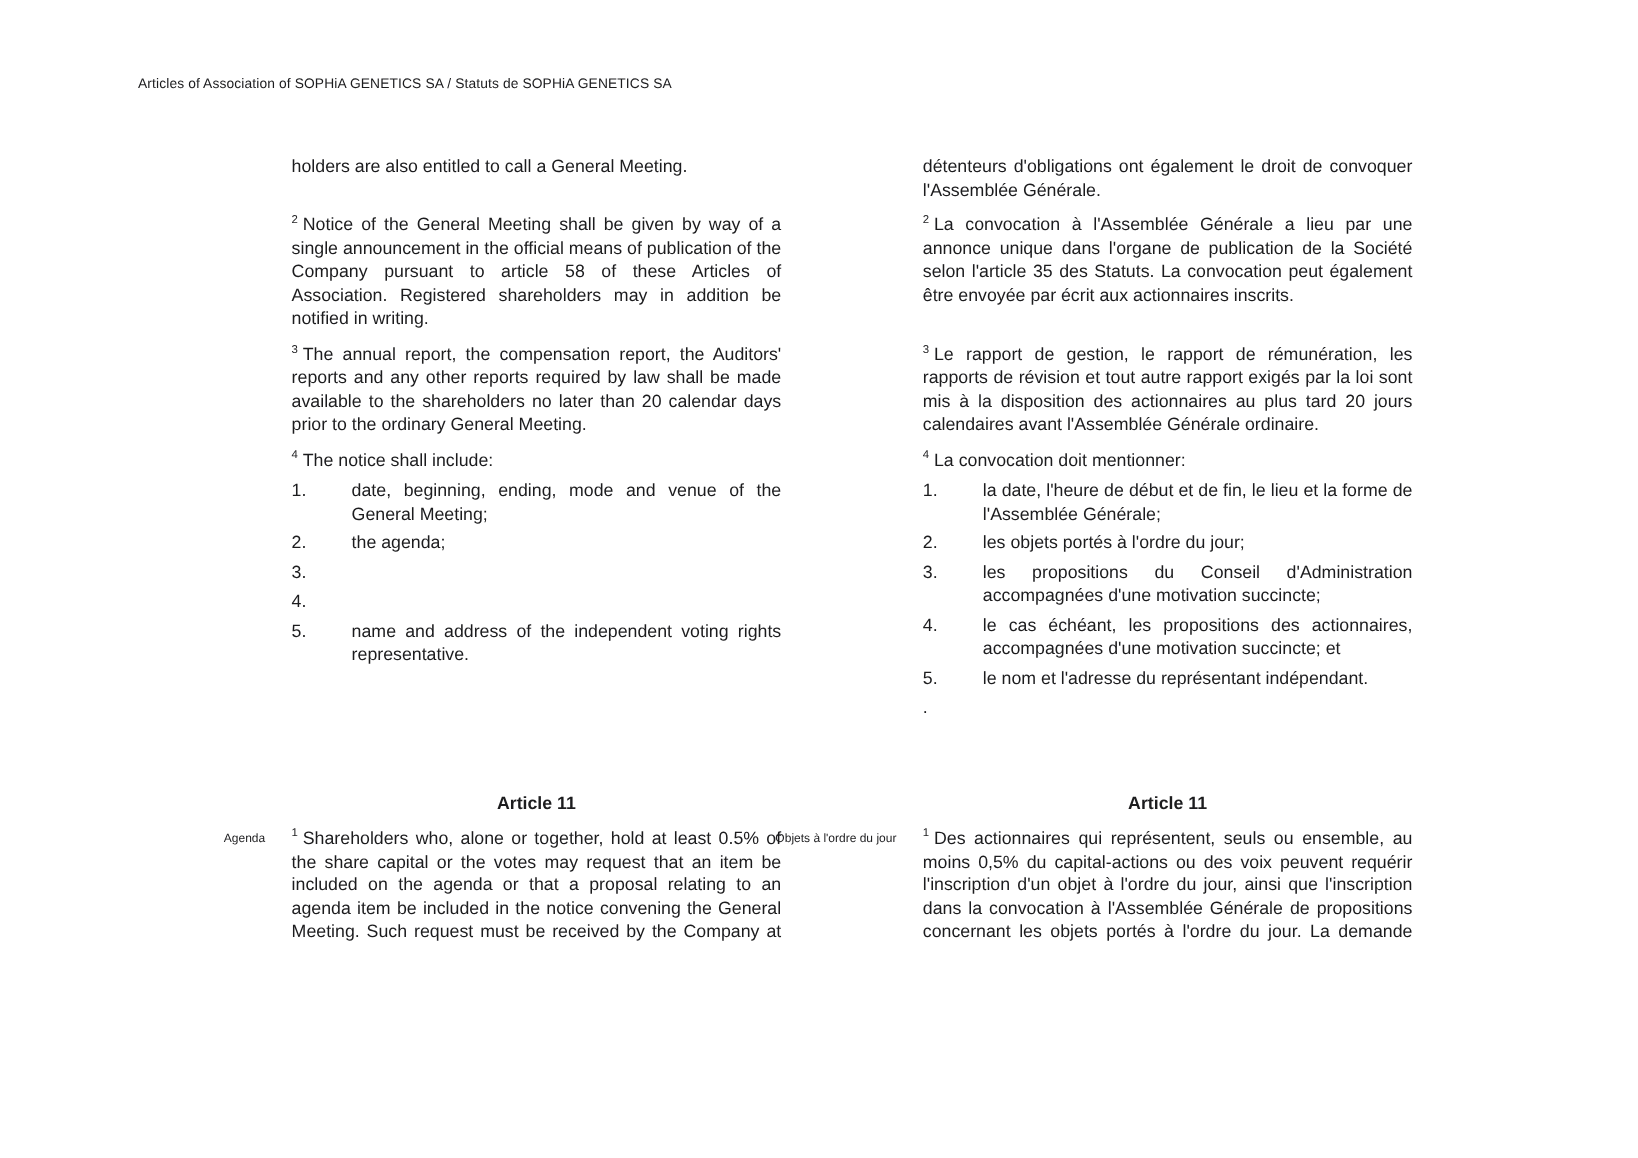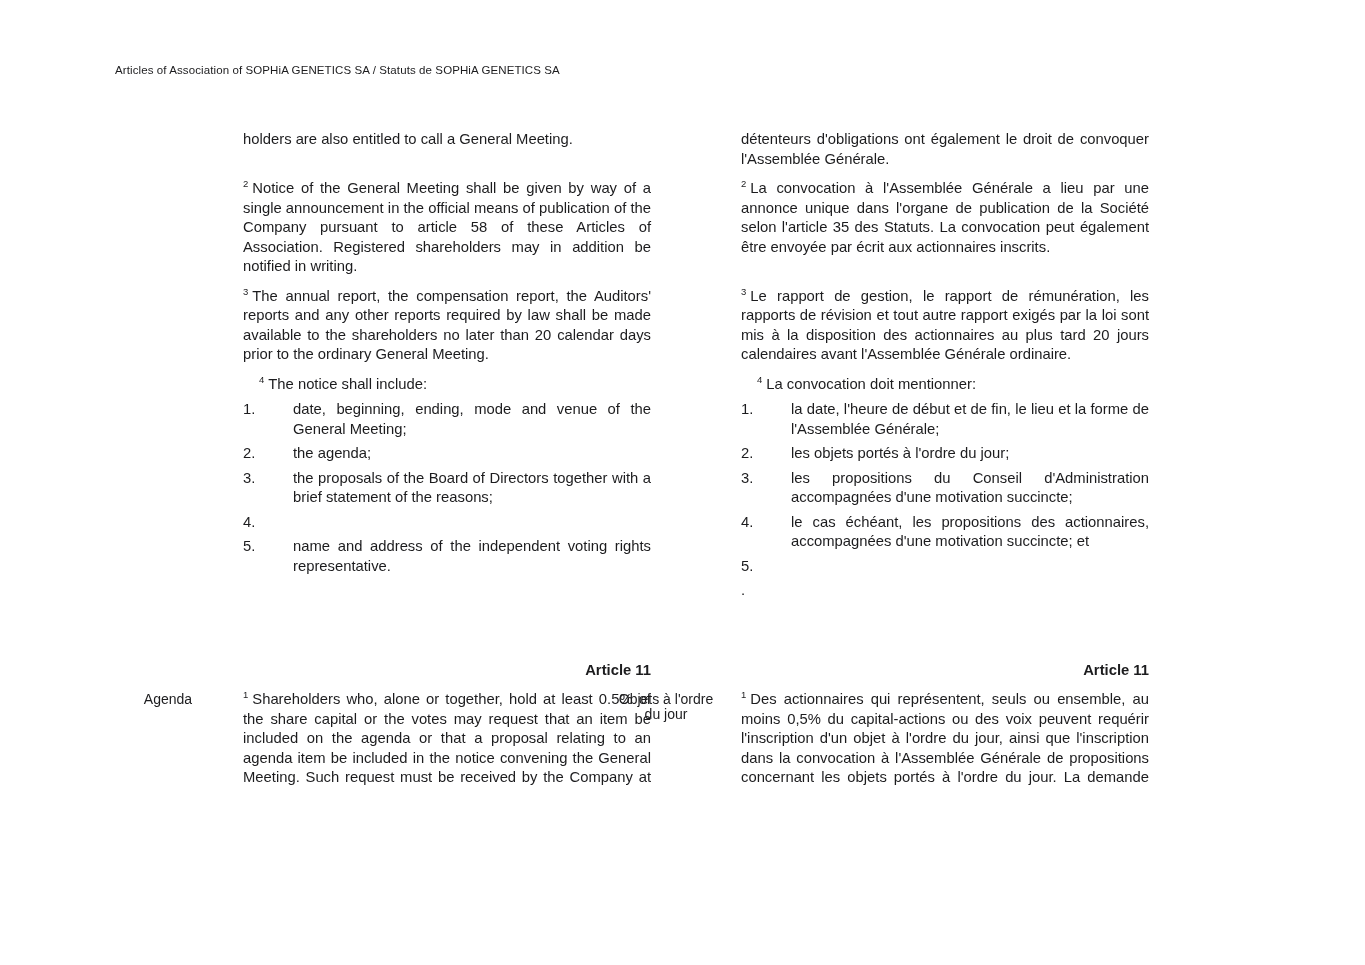--- a/index.html
+++ b/index.html
@@ -22,59 +22,59 @@
     font-size: 11.5px;
     letter-spacing: 0.1px;
     white-space: nowrap;
   }
   .content {
     position: absolute;
     left: 243px;
     top: 130px;
     display: grid;
     grid-template-columns: 408px 408px;
-    column-gap: 90px;
+    column-gap: 118px;
     font-size: 14.8px;
     line-height: 19.5px;
   }
   .cell {
     text-align: justify;
     text-justify: inter-word;
   }
   p.para { margin-bottom: 10px; }
-  p.intro { margin-bottom: 6px; margin-left: 16px; }
+  p.intro { margin-bottom: 6px; }
   sup {
     font-size: 9.5px;
     line-height: 0;
     margin-right: 4px;
   }
   .list { text-align: left; }
   .list-item {
     display: flex;
     margin-bottom: 5px;
   }
   .li-num { flex: 0 0 50px; }
   .li-text { flex: 1; text-align: justify; }
   .list-trailing { margin-top: 0; text-align: left; }
   .article-heading {
     margin-top: 60px;
     margin-bottom: 10px;
     font-size: 14.8px;
     font-weight: bold;
-    text-align: right;
+    text-align: center;
   }
   .article-para { position: relative; }
   .margin-label {
     position: absolute;
     left: -128px;
     top: 2px;
     width: 106px;
-    font-size: 14px;
+    font-size: 10px;
     line-height: 15px;
-    text-align: center;
+    text-align: right;
   }
   .page-number {
     position: absolute;
     top: 848px;
     right: 116px;
     font-size: 11px;
   }
 </style>
 </head>
 <body>
@@ -101,21 +101,20 @@
       <div class="list-item">
           <span class="li-num">1.</span>
           <span class="li-text">date, beginning, ending, mode and venue of the General Meeting;</span>
         </div>
       <div class="list-item">
           <span class="li-num">2.</span>
           <span class="li-text">the agenda;</span>
         </div>
       <div class="list-item">
           <span class="li-num">3.</span>
-          <span class="li-text">the proposals of the Board of Directors together with a brief statement of the reasons;</span>
         </div>
       <div class="list-item">
           <span class="li-num">4.</span>
         </div>
       <div class="list-item">
           <span class="li-num">5.</span>
           <span class="li-text">name and address of the independent voting rights representative.</span>
         </div>
     </div>
     <div class="cell list">
@@ -130,20 +129,21 @@
       <div class="list-item">
           <span class="li-num">3.</span>
           <span class="li-text">les propositions du Conseil d'Administration accompagnées d'une motivation succincte;</span>
         </div>
       <div class="list-item">
           <span class="li-num">4.</span>
           <span class="li-text">le cas échéant, les propositions des actionnaires, accompagnées d'une motivation succincte; et</span>
         </div>
       <div class="list-item">
           <span class="li-num">5.</span>
+          <span class="li-text">le nom et l'adresse du représentant indépendant.</span>
         </div>
       <p class="list-trailing">.</p>
     </div>
 
     <h3 class="cell article-heading">Article 11</h3>
     <h3 class="cell article-heading">Article 11</h3>
 
     <div class="cell article-para">
       <div class="margin-label">Agenda</div>
       <p><sup>1</sup><span>Shareholders who, alone or together, hold at least 0.5% of the share capital or the votes may request that an item be included on the agenda or that a proposal relating to an agenda item be included in the notice convening the General Meeting. Such request must be received by the Company at least 45 calendar days prior to the General Meeting, specifying the agenda item and</span></p>

